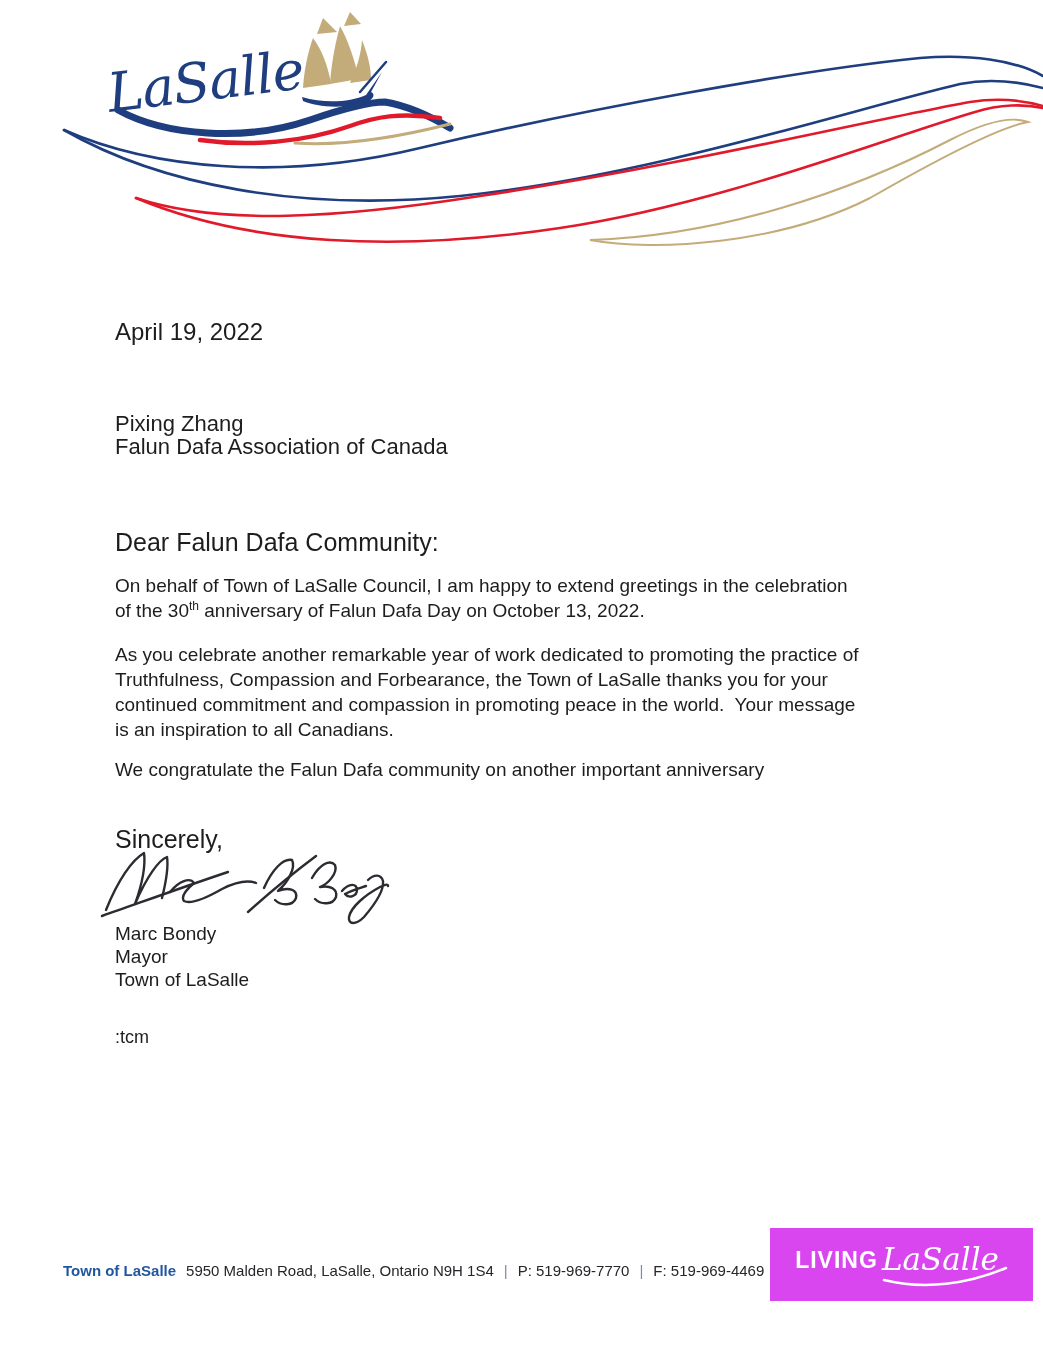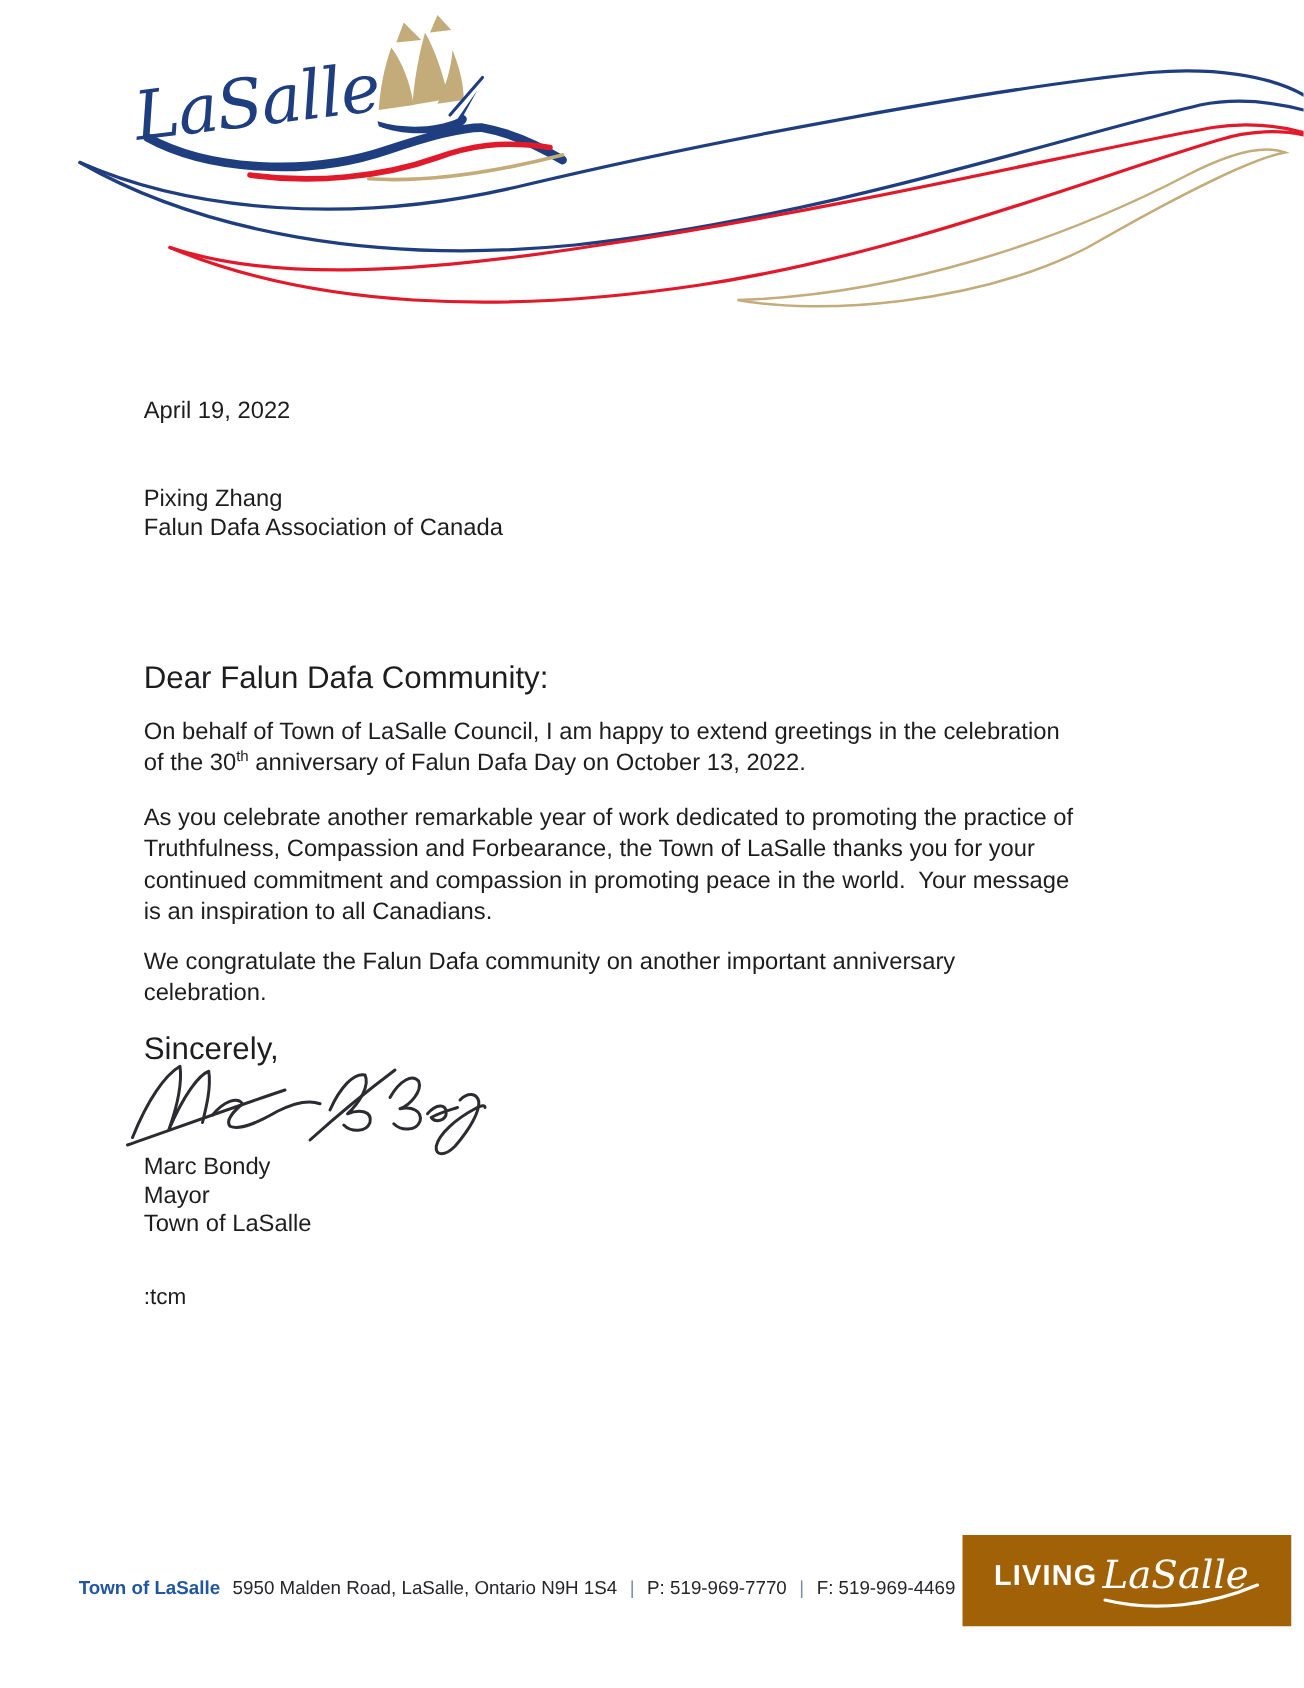--- a/index.html
+++ b/index.html
@@ -4,42 +4,42 @@
 <style>
   html,body{margin:0;padding:0;background:#ffffff;}
   .page{
     position:relative;width:1043px;height:1350px;background:#ffffff;overflow:hidden;
     font-family:"Liberation Sans", sans-serif;color:#1d1d1f;
   }
   
   .header-art{position:absolute;left:0;top:0;}
   
   .block{position:absolute;left:115px;}
-  .date{top:318px;font-size:19px;}
-  .recipient{top:388px;font-size:19px;line-height:23px;}
+  .date{top:318px;font-size:24px;}
+  .recipient{top:412px;font-size:22px;line-height:23px;}
   .salutation{top:530px;font-size:25px;line-height:25px;}
   .para{font-size:19px;line-height:25px;}
   .para .line{white-space:pre;}
   .p1{top:573px;}
   .p2{top:642px;}
   .p3{top:757px;}
   .closing{top:827px;font-size:25px;line-height:25px;}
   sup{font-size:12px;line-height:0;vertical-align:super;}
   .signature{position:absolute;left:100px;top:846px;}
   .signer{top:922px;font-size:19px;line-height:23px;}
   .initials{top:1027px;font-size:18px;}
   
   .footer{
     position:absolute;left:63px;top:1262px;display:flex;align-items:baseline;gap:10px;
     font-size:15px;color:#26262a;white-space:nowrap;
   }
   .f-org,.f-web{color:#2157a0;font-weight:bold;}
   .f-sep{color:#7c8ba3;font-size:15px;}
   .living-box{
-    position:absolute;left:770px;top:1228px;width:263px;height:73px;background:#a16207;
+    position:absolute;left:770px;top:1228px;width:263px;height:73px;background:#d946ef;
     display:flex;align-items:center;justify-content:center;gap:2px;
   }
   .living-word{color:#ffffff;font-size:23px;letter-spacing:1px;font-weight:600;margin-top:-8px;}
 </style>
 </head>
 <body>
 
 <div class="page">
 
   <svg class="header-art" width="1043" height="280" viewBox="0 0 1043 280">
@@ -91,21 +91,20 @@
 
   <div class="block para p2">
     <div class="line">As you celebrate another remarkable year of work dedicated to promoting the practice of</div>
     <div class="line">Truthfulness, Compassion and Forbearance, the Town of LaSalle thanks you for your</div>
     <div class="line">continued commitment and compassion in promoting peace in the world.  Your message</div>
     <div class="line">is an inspiration to all Canadians.</div>
   </div>
 
   <div class="block para p3">
     <div class="line">We congratulate the Falun Dafa community on another important anniversary</div>
-    <div class="line">celebration.</div>
   </div>
 
   <div class="block closing">Sincerely,</div>
 
   <svg class="signature" width="290" height="84" viewBox="0 0 290 84">
     <g fill="none" stroke="#2b2b31" stroke-width="2.4" stroke-linecap="round" stroke-linejoin="round">
       <path d="M 6 64 C 18 34 32 14 44 7 C 46 22 40 44 35 58 C 47 30 59 14 67 11 C 69 24 65 40 62 52"></path>
       <path d="M 70 46 C 79 35 90 31 94 37 C 87 43 80 50 84 55 C 92 59 108 51 122 43 C 136 36 148 34 156 37"></path>
       <path d="M 2 70 C 42 56 86 40 128 26"></path>
       <path d="M 164 42 C 172 24 183 12 192 14 C 196 22 188 36 178 45 C 188 41 198 43 196 52 C 193 60 181 60 175 54"></path>

